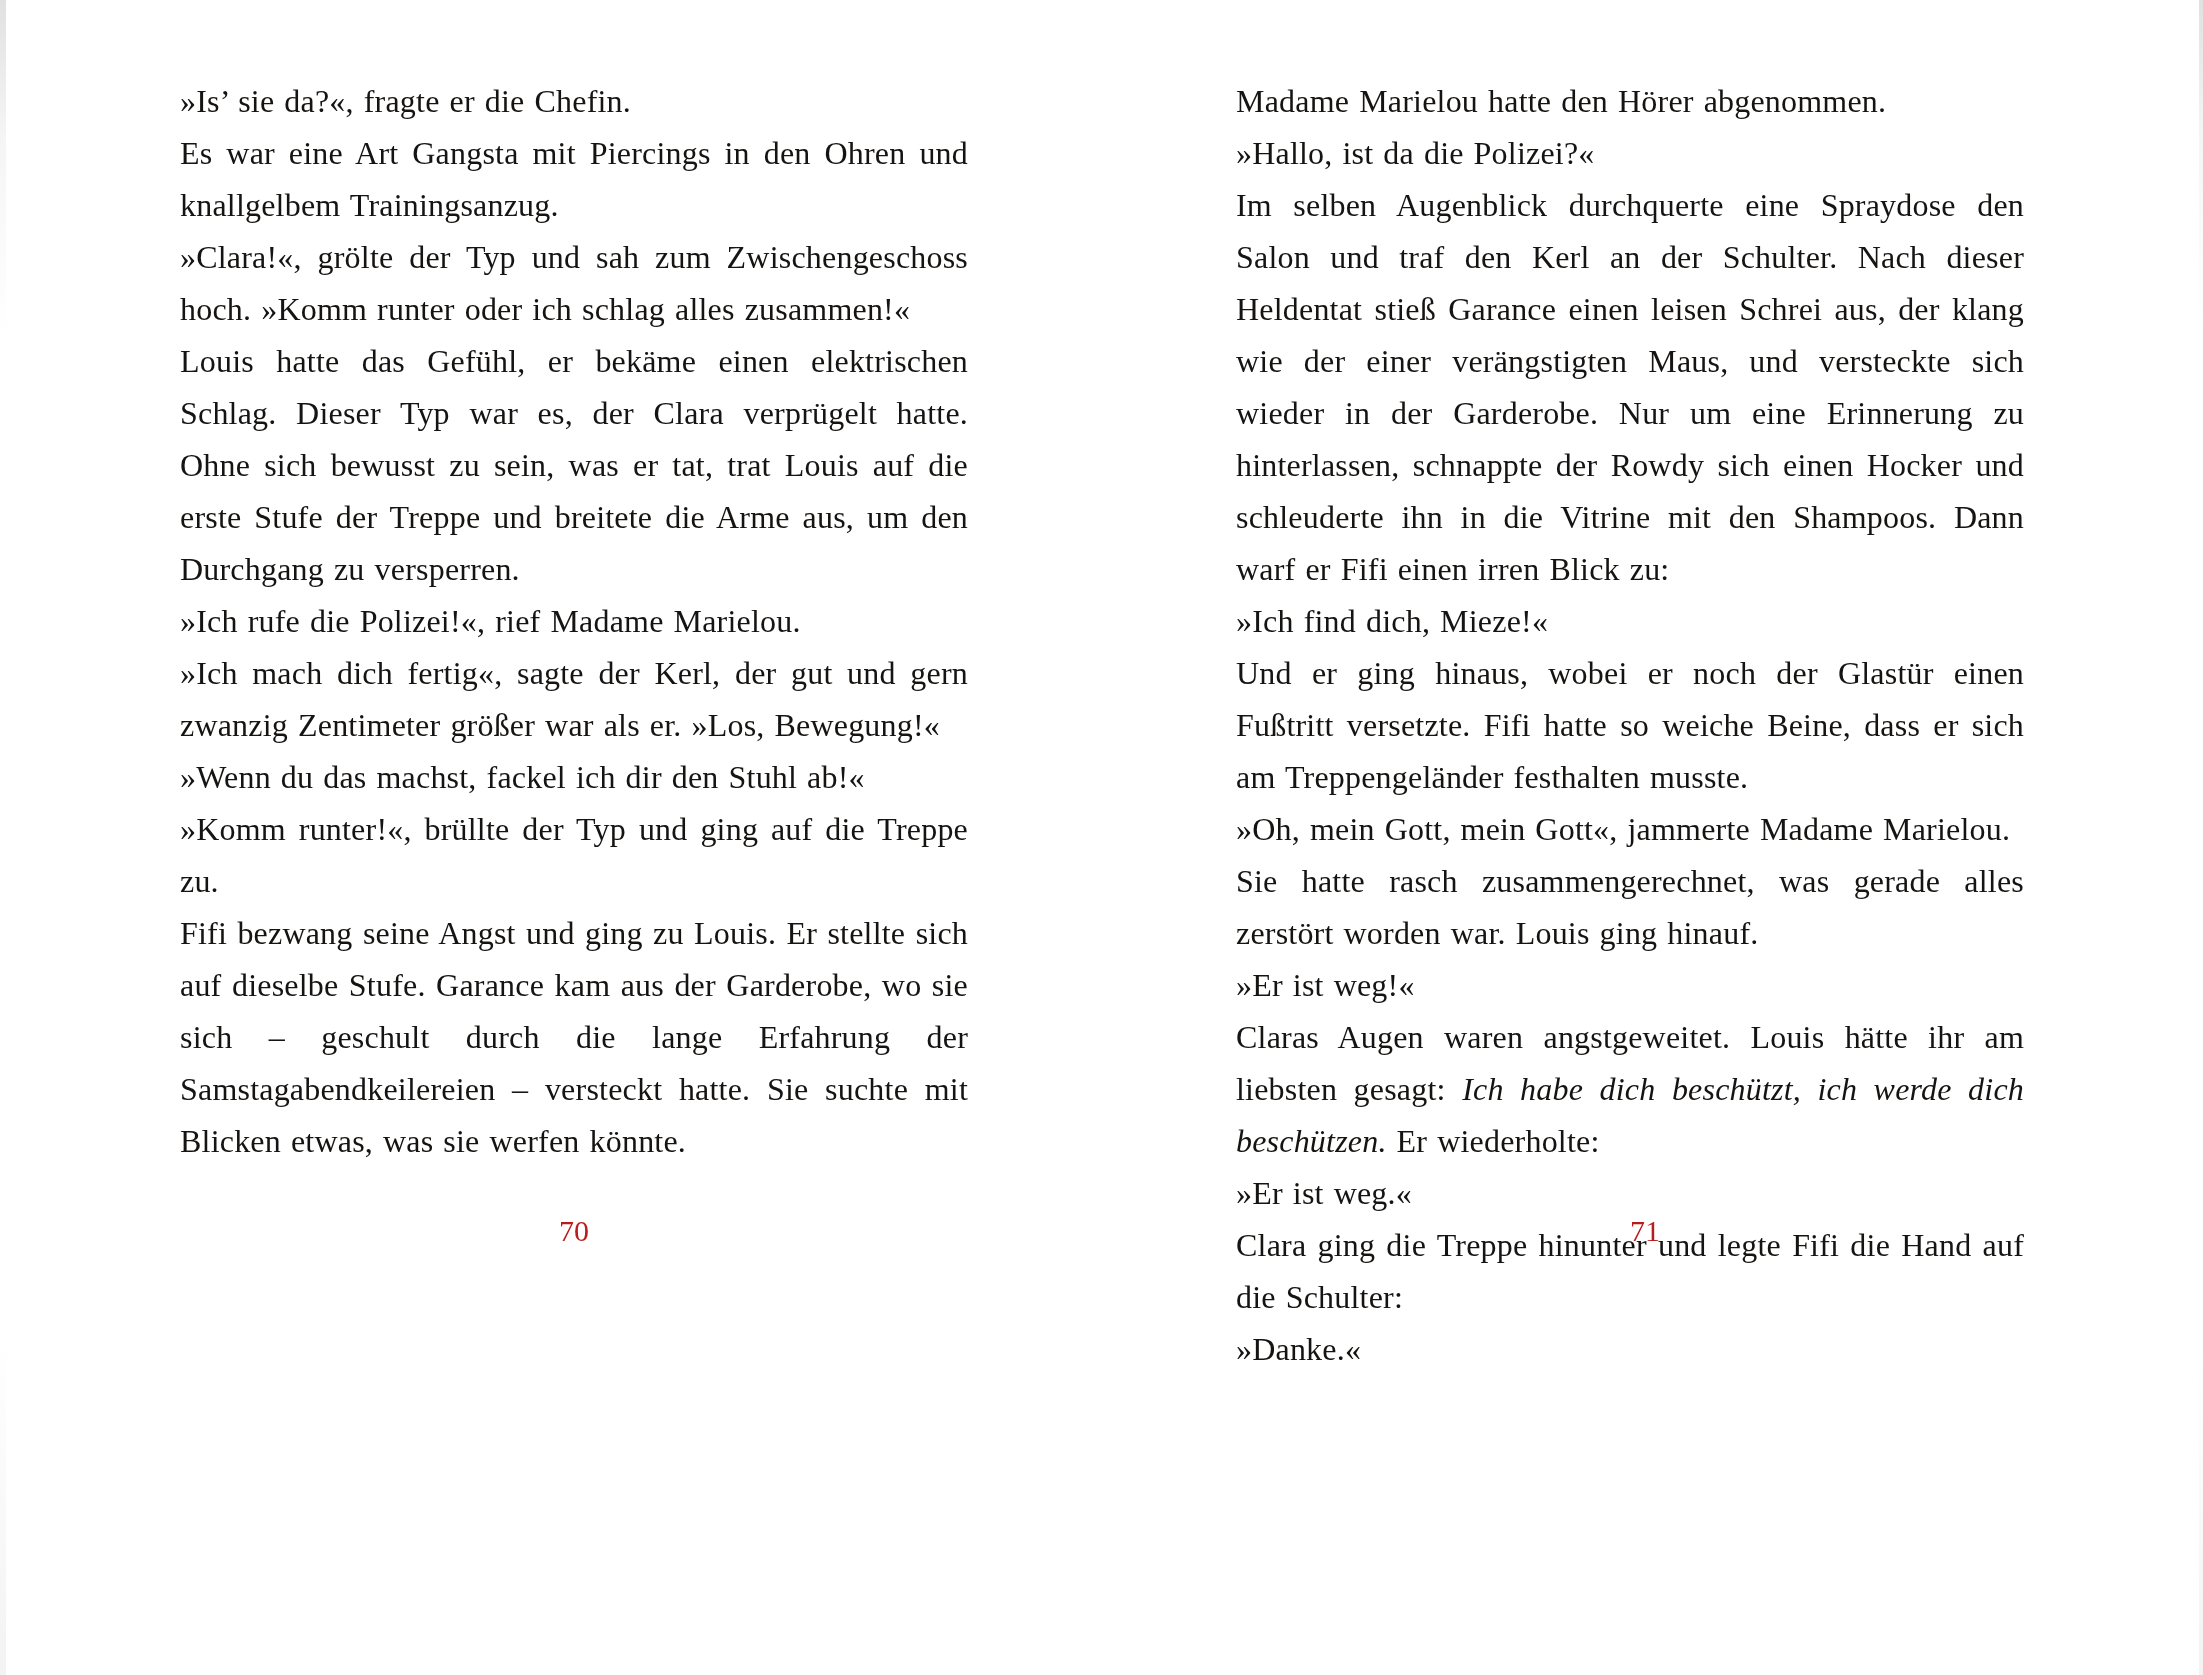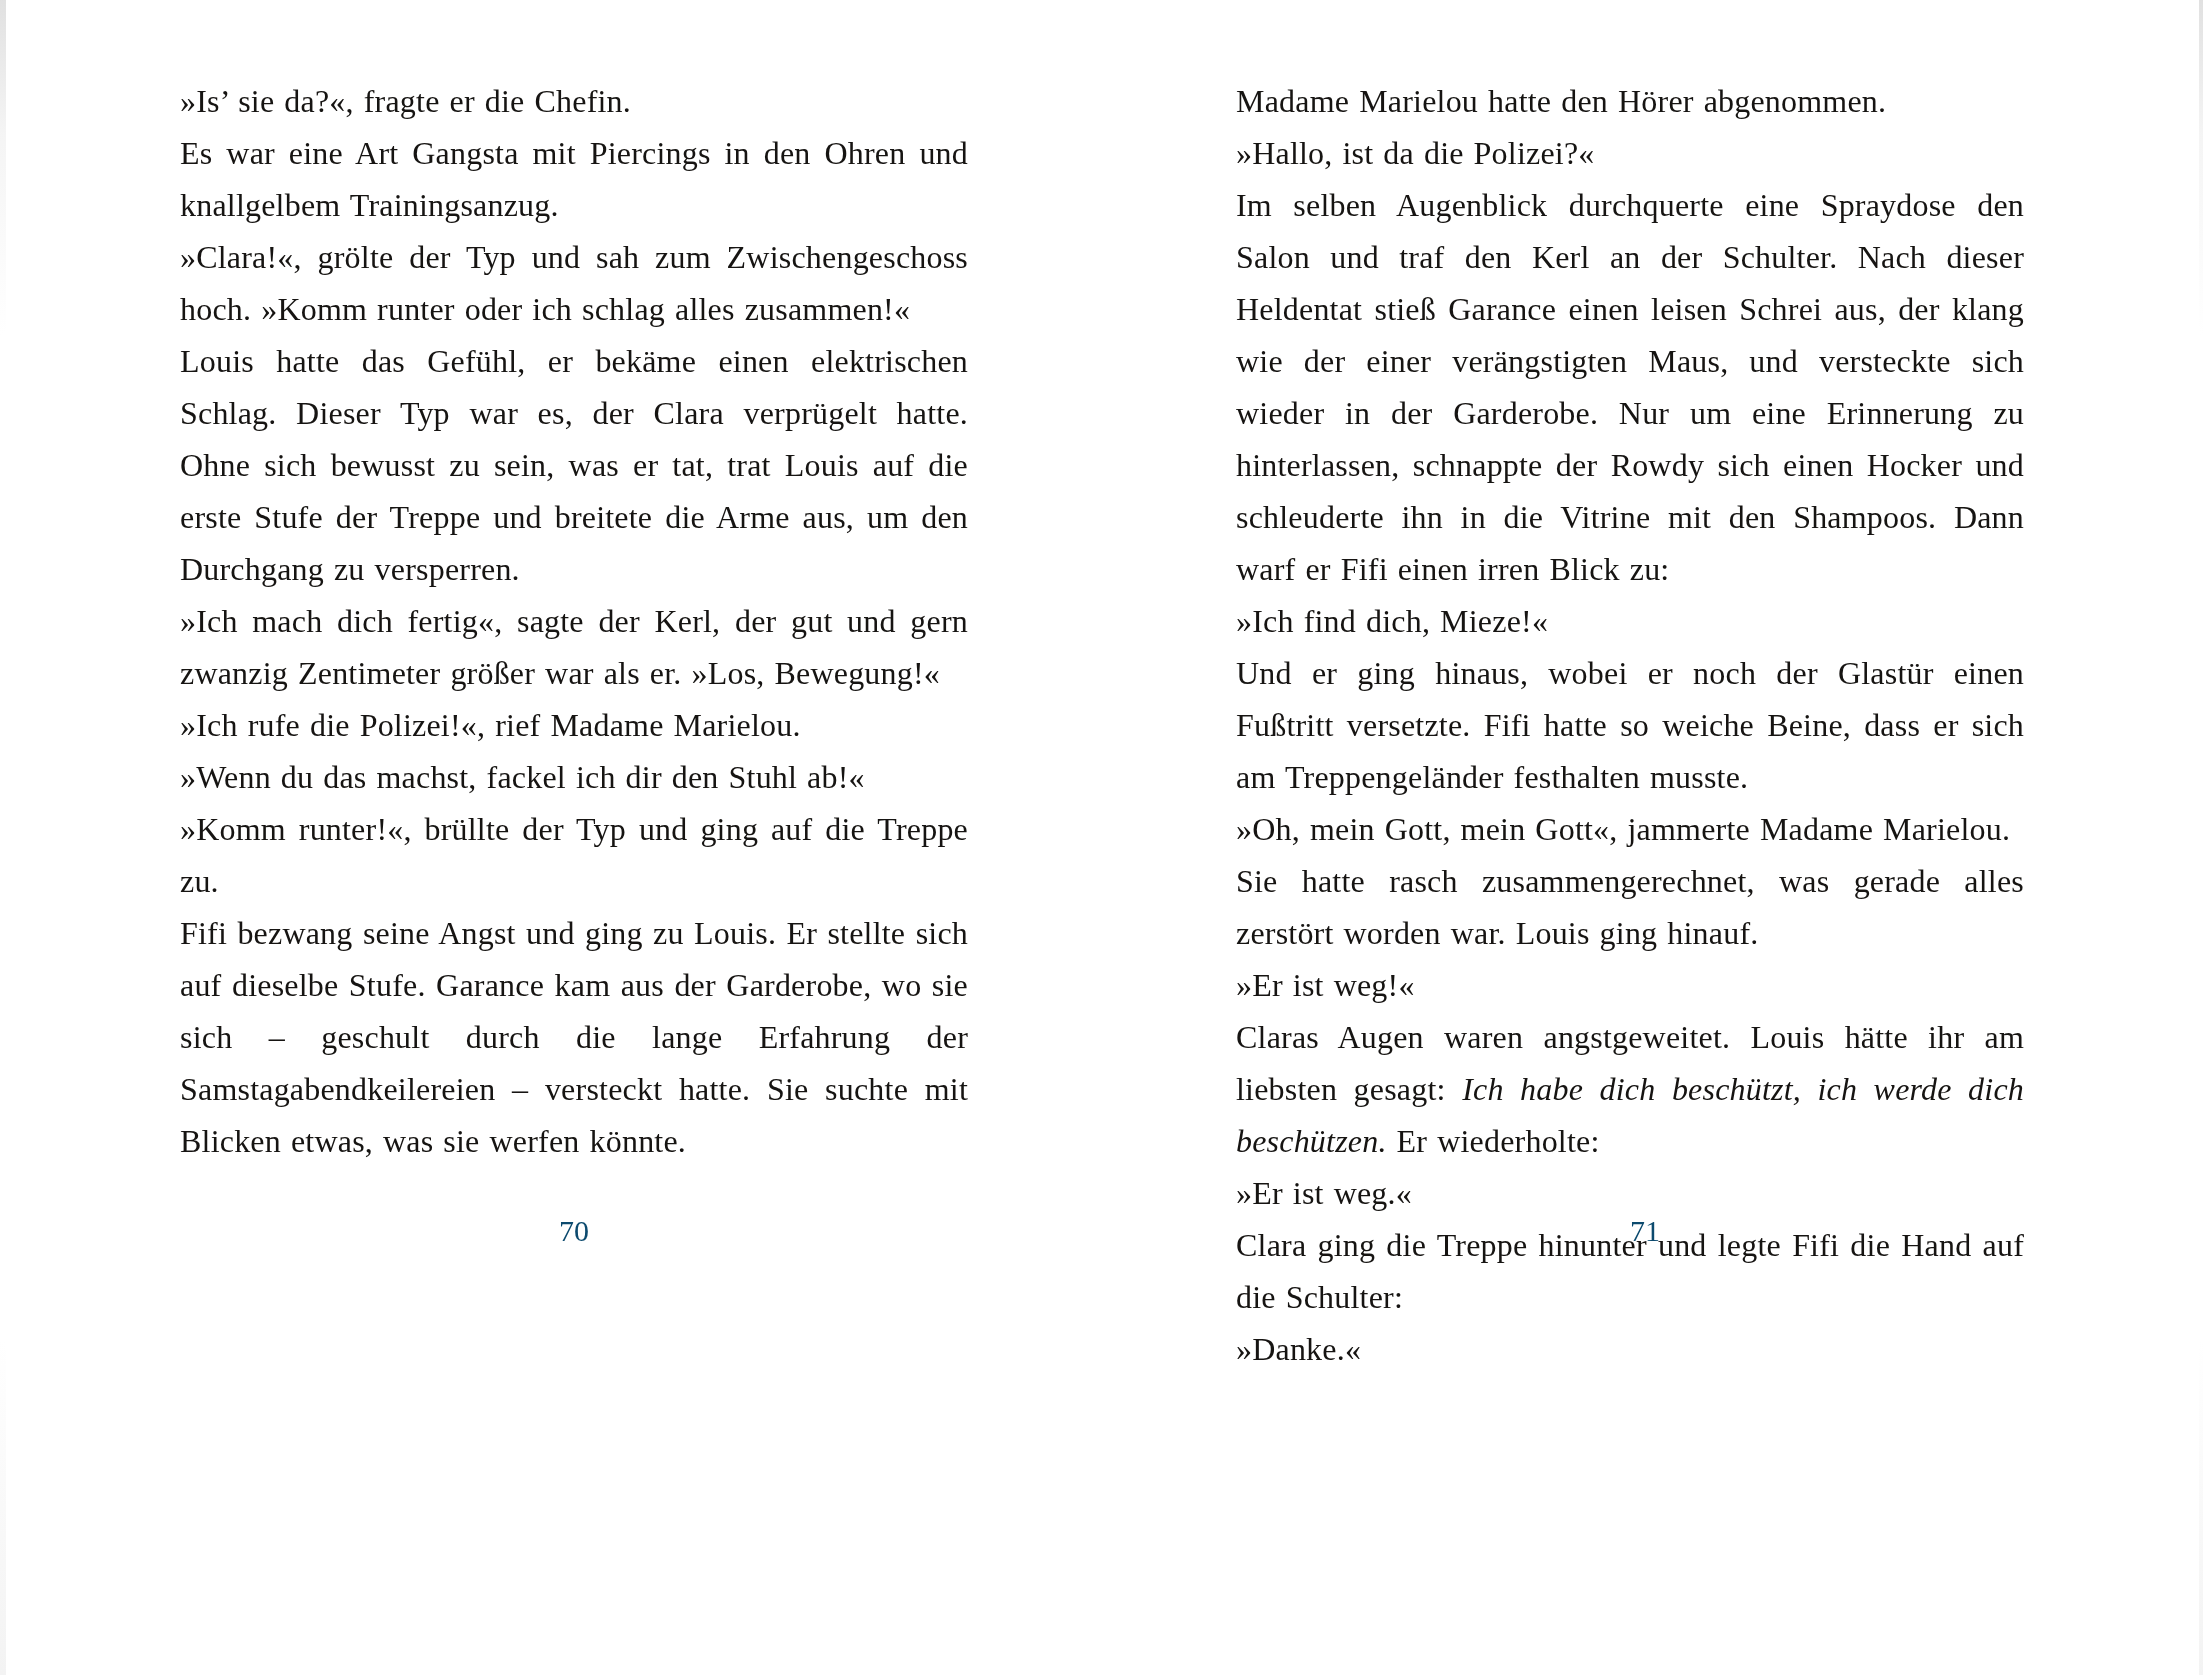--- a/index.html
+++ b/index.html
@@ -57,41 +57,41 @@
   }
   .italic {
     font-style: italic;
   }
   .page-number {
     position: absolute;
     bottom: 101px;
     width: 788px;
     text-align: center;
     font-size: 30px;
-    color: #0c4a6e;
+    color: #b91c1c;
   }
   .page.left .page-number  { left: 180px; }
   .page.right .page-number { left: 149px; }
 </style>
 </head>
 <body>
 
 <div class="scan-edge left"></div>
 <div class="scan-edge right"></div>
 
 <div class="spread">
 
   <div class="page left">
     <div class="text-column">
         <p class="para"><span>»Is’ sie da?«, fragte er die Chefin.</span></p>
         <p class="para"><span>Es war eine Art Gangsta mit Piercings in den Ohren und knallgelbem Trainingsanzug.</span></p>
         <p class="para"><span>»Clara!«, grölte der Typ und sah zum Zwischengeschoss hoch. »Komm runter oder ich schlag alles zusammen!«</span></p>
         <p class="para"><span>Louis hatte das Gefühl, er bekäme einen elektrischen Schlag. Dieser Typ war es, der Clara verprügelt hatte. Ohne sich bewusst zu sein, was er tat, trat Louis auf die erste Stufe der Treppe und breitete die Arme aus, um den Durchgang zu versperren.</span></p>
+        <p class="para"><span>»Ich rufe die Polizei!«, rief Madame Marielou.</span></p>
         <p class="para"><span>»Ich mach dich fertig«, sagte der Kerl, der gut und gern zwanzig Zentimeter größer war als er. »Los, Bewegung!«</span></p>
-        <p class="para"><span>»Ich rufe die Polizei!«, rief Madame Marielou.</span></p>
         <p class="para"><span>»Wenn du das machst, fackel ich dir den Stuhl ab!«</span></p>
         <p class="para"><span>»Komm runter!«, brüllte der Typ und ging auf die Treppe zu.</span></p>
         <p class="para"><span>Fifi bezwang seine Angst und ging zu Louis. Er stellte sich auf dieselbe Stufe. Garance kam aus der Garderobe, wo sie sich – geschult durch die lange Erfahrung der Samstagabendkeilereien – versteckt hatte. Sie suchte mit Blicken etwas, was sie werfen könnte.</span></p>
       </div>
     <div class="page-number">70</div>
   </div>
 
   <div class="page right">
     <div class="text-column">
         <p class="para"><span>Madame Marielou hatte den Hörer abgenommen.</span></p>

